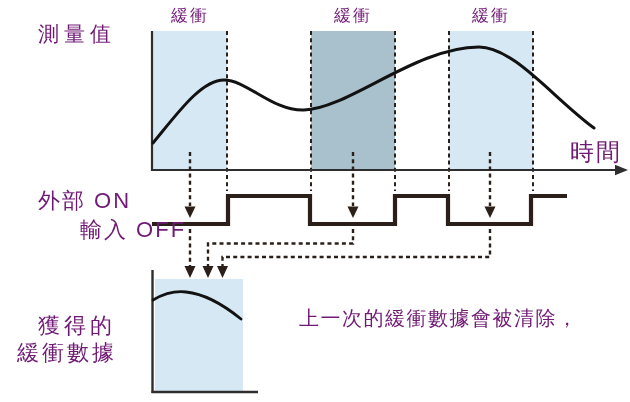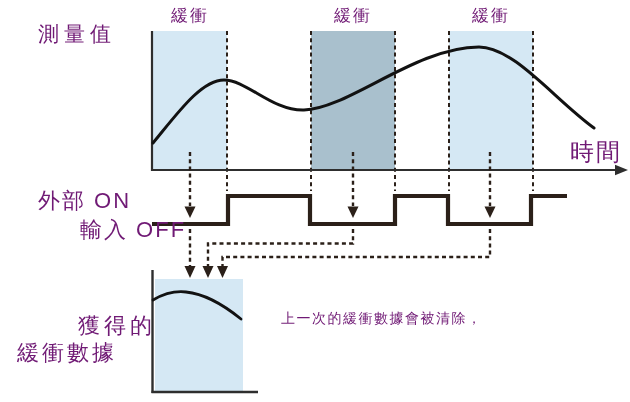--- a/index.html
+++ b/index.html
@@ -10,23 +10,23 @@
   #gfx{position:absolute;left:0;top:0;width:630px;height:402px;}
   .lbl{position:absolute;white-space:nowrap;color:#701a75;}
   .buf{font-size:17px;letter-spacing:2px;top:4px;transform:translateX(-50%);}
   .buf1{left:190px;}
   .buf2{left:353px;}
   .buf3{left:491px;}
   .yname{left:38px;top:20px;font-size:21px;letter-spacing:5px;}
   .xname{left:570px;top:136px;font-size:24px;letter-spacing:2px;}
   .sig1{left:38px;top:186px;font-size:22px;letter-spacing:2px;}
   .sig2{left:36px;top:215px;font-size:22px;letter-spacing:2px;margin-left:44px;}
-  .got1{left:38px;top:311px;font-size:22px;letter-spacing:4px;margin-left:40px;}
+  .got1{left:38px;top:311px;font-size:22px;letter-spacing:4px;}
   .got2{left:17px;top:338px;font-size:22px;letter-spacing:3px;}
-  .note{left:281px;top:303px;font-size:14px;letter-spacing:1.5px;line-height:31px;}
+  .note{left:299px;top:303px;font-size:20px;letter-spacing:1.5px;line-height:31px;}
 </style>
 </head>
 <body>
 
 <div id="stage">
 
   <svg id="gfx" viewBox="0 0 630 402">
 
     <rect x="152.5" y="31" width="74.5" height="138.5" fill="#d5e8f4"></rect>
     <rect x="311" y="31" width="84" height="138.5" fill="#a9c0cd"></rect>

